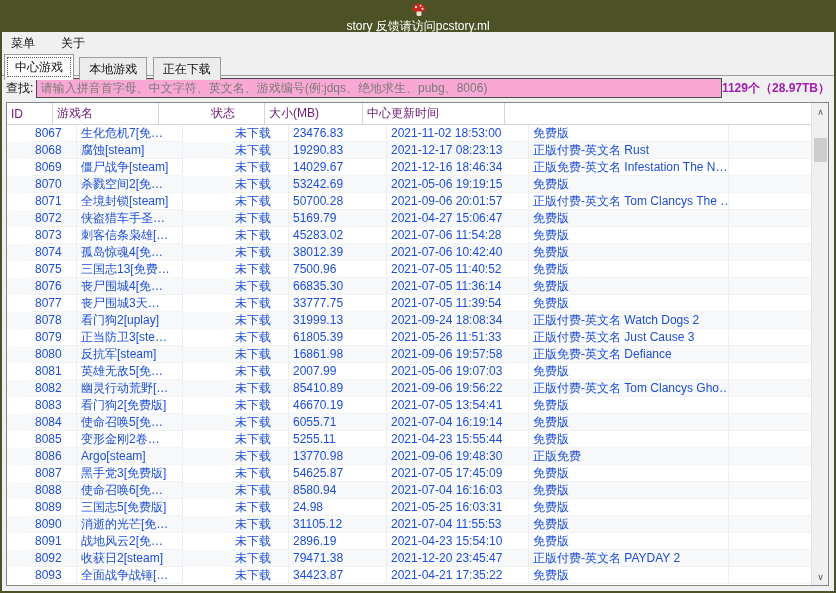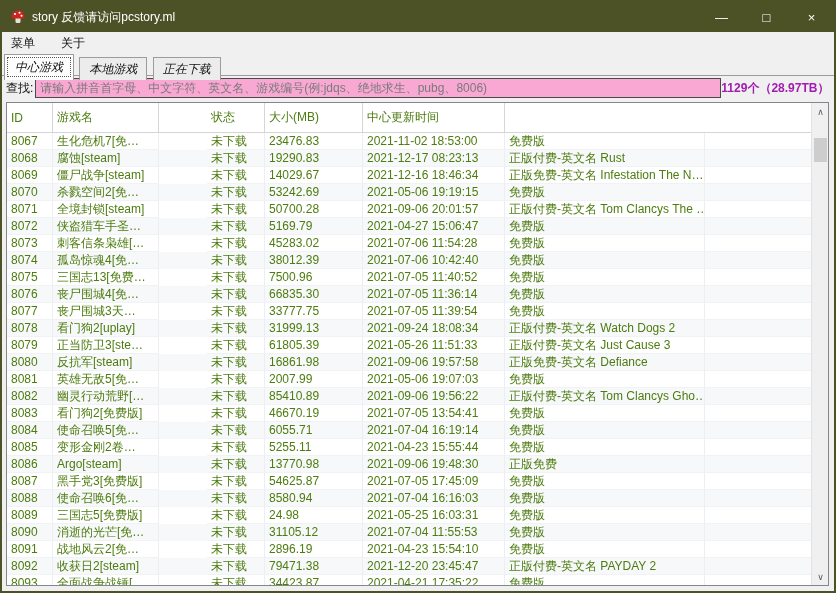--- a/index.html
+++ b/index.html
@@ -1,48 +1,48 @@
 <!DOCTYPE html>
 <html><head>
 <meta charset="utf-8">
 <style>
   * { margin:0; padding:0; box-sizing:border-box; }
   html,body { width:836px; height:593px; overflow:hidden; font-family:"Liberation Sans","DejaVu Sans",sans-serif; }
   .window { position:relative; width:836px; height:593px; background:#f0f0f0; border:2px solid #4d5226; }
 
   
-  .titlebar { position:absolute; top:0; left:0; right:0; height:30px; background:#4d5226; display:flex; align-items:center; }
+  .titlebar { position:absolute; top:0; left:0; right:0; height:30px; background:#4d5226; display:flex; align-items:center;flex-direction:column; }
   .app-icon { width:16px; height:16px; margin:0 6px 0 8px; flex:0 0 auto; }
   .title-text { color:#ffffff; font-size:12px; white-space:nowrap; }
   .win-controls { margin-left:auto; display:flex; height:100%; }
   .win-btn { width:45px; height:100%; display:flex; align-items:center; justify-content:center; color:#ffffff; font-size:13px; cursor:default; }
 
   
   .menubar { position:absolute; top:30px; left:0; right:0; height:22px; background:#f0f0f0; display:flex; align-items:center; font-size:12px; color:#111;gap:8px; }
   .menu-item { padding:0 9px; height:100%; display:flex; align-items:center; }
 
   
   .tabstrip { position:absolute; top:52px; left:0; right:0; height:22px; font-size:12px; }
   .tabstrip::after { content:""; position:absolute; left:0; right:0; bottom:0; height:1px; background:#9c9c9c; }
-  .tab { position:relative; display:inline-block; margin-left:2px; padding:3px 9px 2px; top:2px; background:#ececec; border:1px solid #9c9c9c; border-bottom:none; color:#111; z-index:1;font-style:italic; }
+  .tab { position:relative; display:inline-block; margin-left:2px; padding:3px 9px 2px; top:2px; background:#ececec; border:1px solid #9c9c9c; border-bottom:none; color:#111; z-index:1; }
   .tab.active { background:#fdfdfd; top:0; padding:4px 10px 4px; z-index:3; outline:1px dotted #555; outline-offset:-4px; }
 
   
-  .searchrow { position:absolute; top:74px; left:0; right:0; height:24px; display:flex; align-items:center; font-size:12px; padding:0 4px; }
+  .searchrow { position:absolute; top:74px; left:0; right:0; height:24px; display:flex; align-items:center; font-size:12px; padding:0 4px;justify-content:space-between; }
   .search-label { margin-right:2px; color:#111; white-space:nowrap; }
   .search-input { width:686px; height:20px; border:1px solid #4a4a4a; background:#f9a8d4; font-size:12px; padding:0 4px; font-family:"Liberation Sans","DejaVu Sans",sans-serif; }
   .search-input::placeholder { color:#7a7a7a; opacity:1; }
   .result-count { color:#a21caf; white-space:nowrap;font-weight:bold; }
 
   
   .tablewrap { position:absolute; top:100px; left:4px; right:5px; bottom:5px; background:#ffffff; border:1px solid #82878f; overflow:hidden; }
   .grid { position:absolute; top:0; left:0; right:17px; bottom:0; overflow:hidden; }
-  .thead { display:flex; height:30px; border-bottom:1px solid #d5d5d5; background:#ffffff; font-size:12px; color:#4d7c0f; }
+  .thead { display:flex; height:22px; border-bottom:1px solid #d5d5d5; background:#ffffff; font-size:12px; color:#701a75; }
   .th { display:flex; align-items:center; padding:0 4px; border-right:1px solid #d5d5d5; overflow:hidden; white-space:nowrap; }
-  .tr { display:flex; height:17px; font-size:12px; color:#4d7c0f; background:#ffffff; }
+  .tr { display:flex; height:17px; font-size:12px; color:#1d4ed8; background:#ffffff;padding-left:24px; }
   .tr.alt { background:#f7f8fa; }
   .td { display:flex; align-items:center; padding:0 4px; border-right:1px solid #eceef1; border-bottom:1px solid #f1f2f4; overflow:hidden; white-space:nowrap; }
   .c-id{width:46px;} .c-name{width:106px;} .c-status{width:58px;margin-left:48px;} .c-size{width:98px;} .c-time{width:142px;} .c-remark{width:200px;} .c-fill{flex:1; border-right:none;}
 
   
   .scrollbar { position:absolute; top:0; right:0; bottom:0; width:17px; background:#f0f0f0; border-left:1px solid #e2e2e2; }
   .scroll-btn { position:absolute; left:0; width:17px; height:17px; display:flex; align-items:center; justify-content:center; color:#5a5a5a; font-size:9px; }
   .scroll-up { top:0; } .scroll-down { bottom:0; }
   .scroll-thumb { position:absolute; left:2px; width:13px; top:35px; height:24px; background:#cdcdcd; }
 </style>

